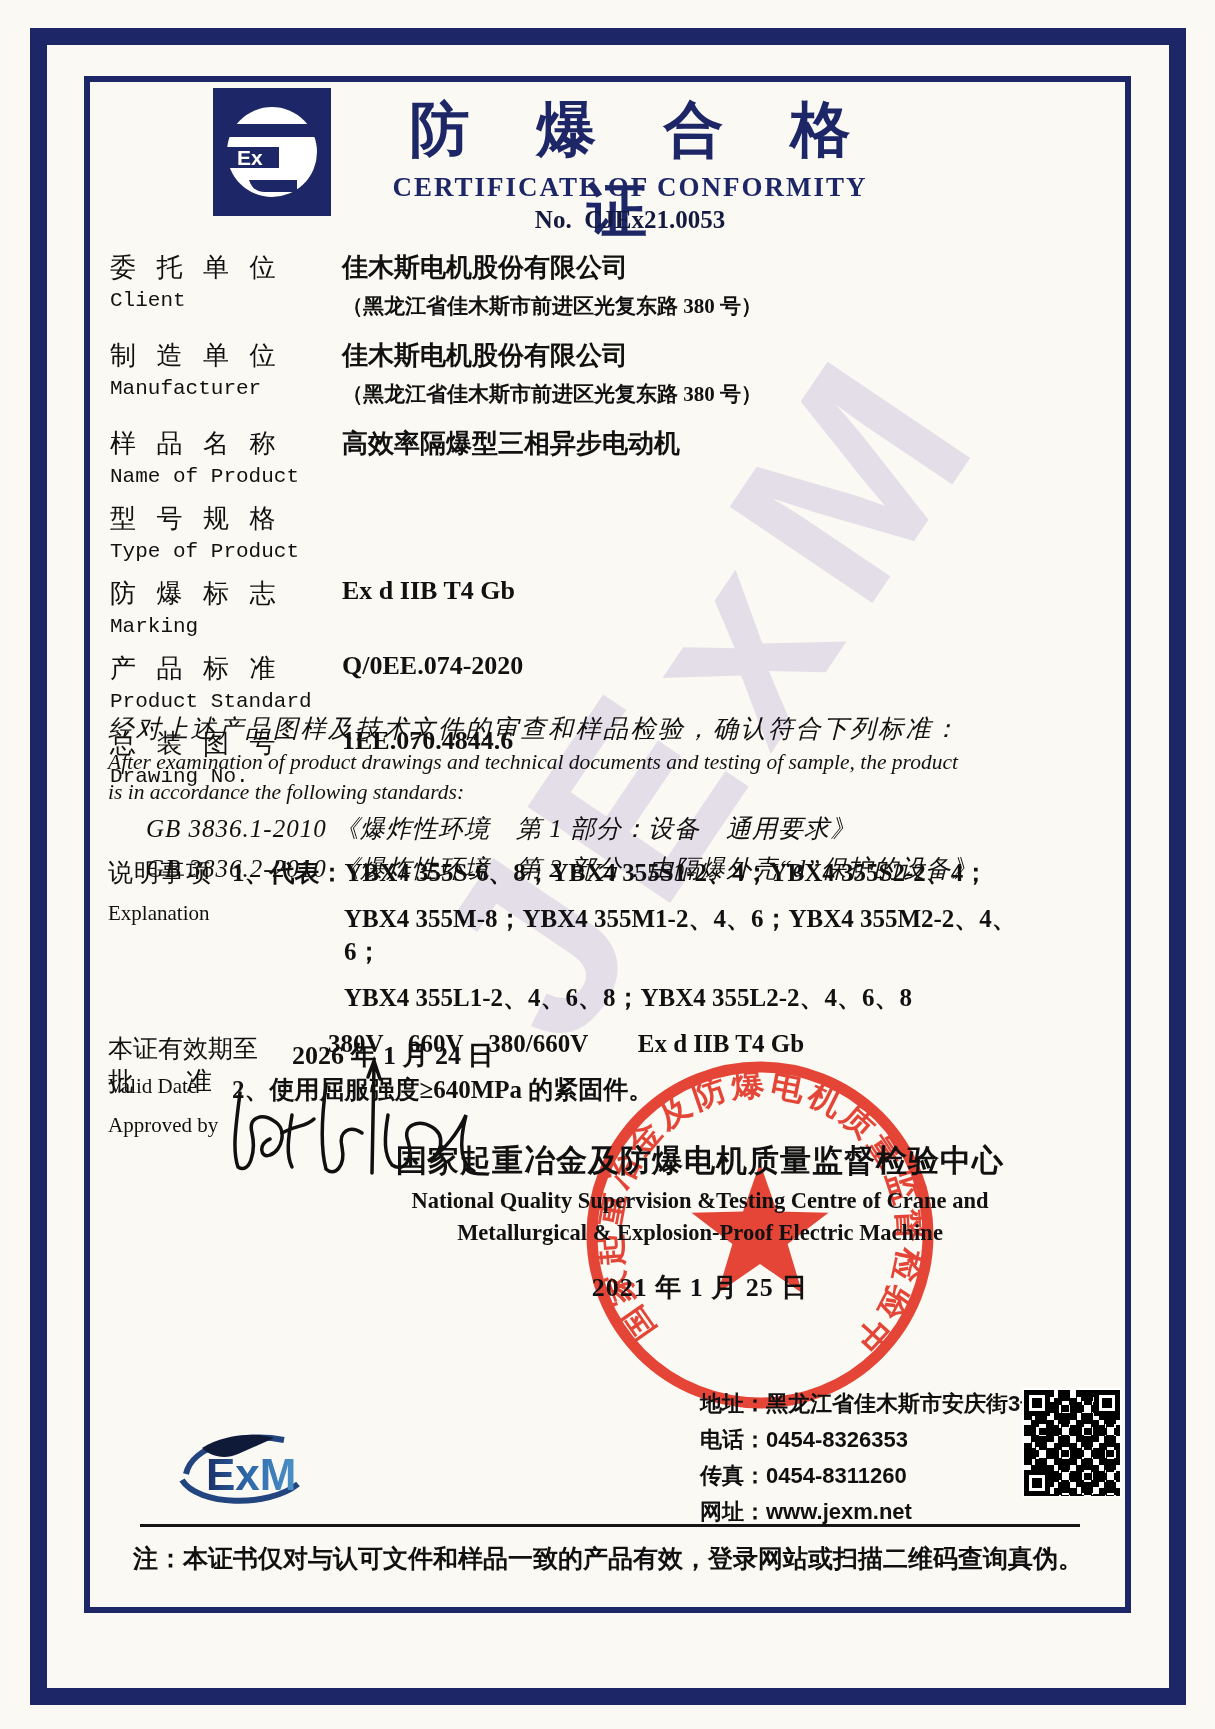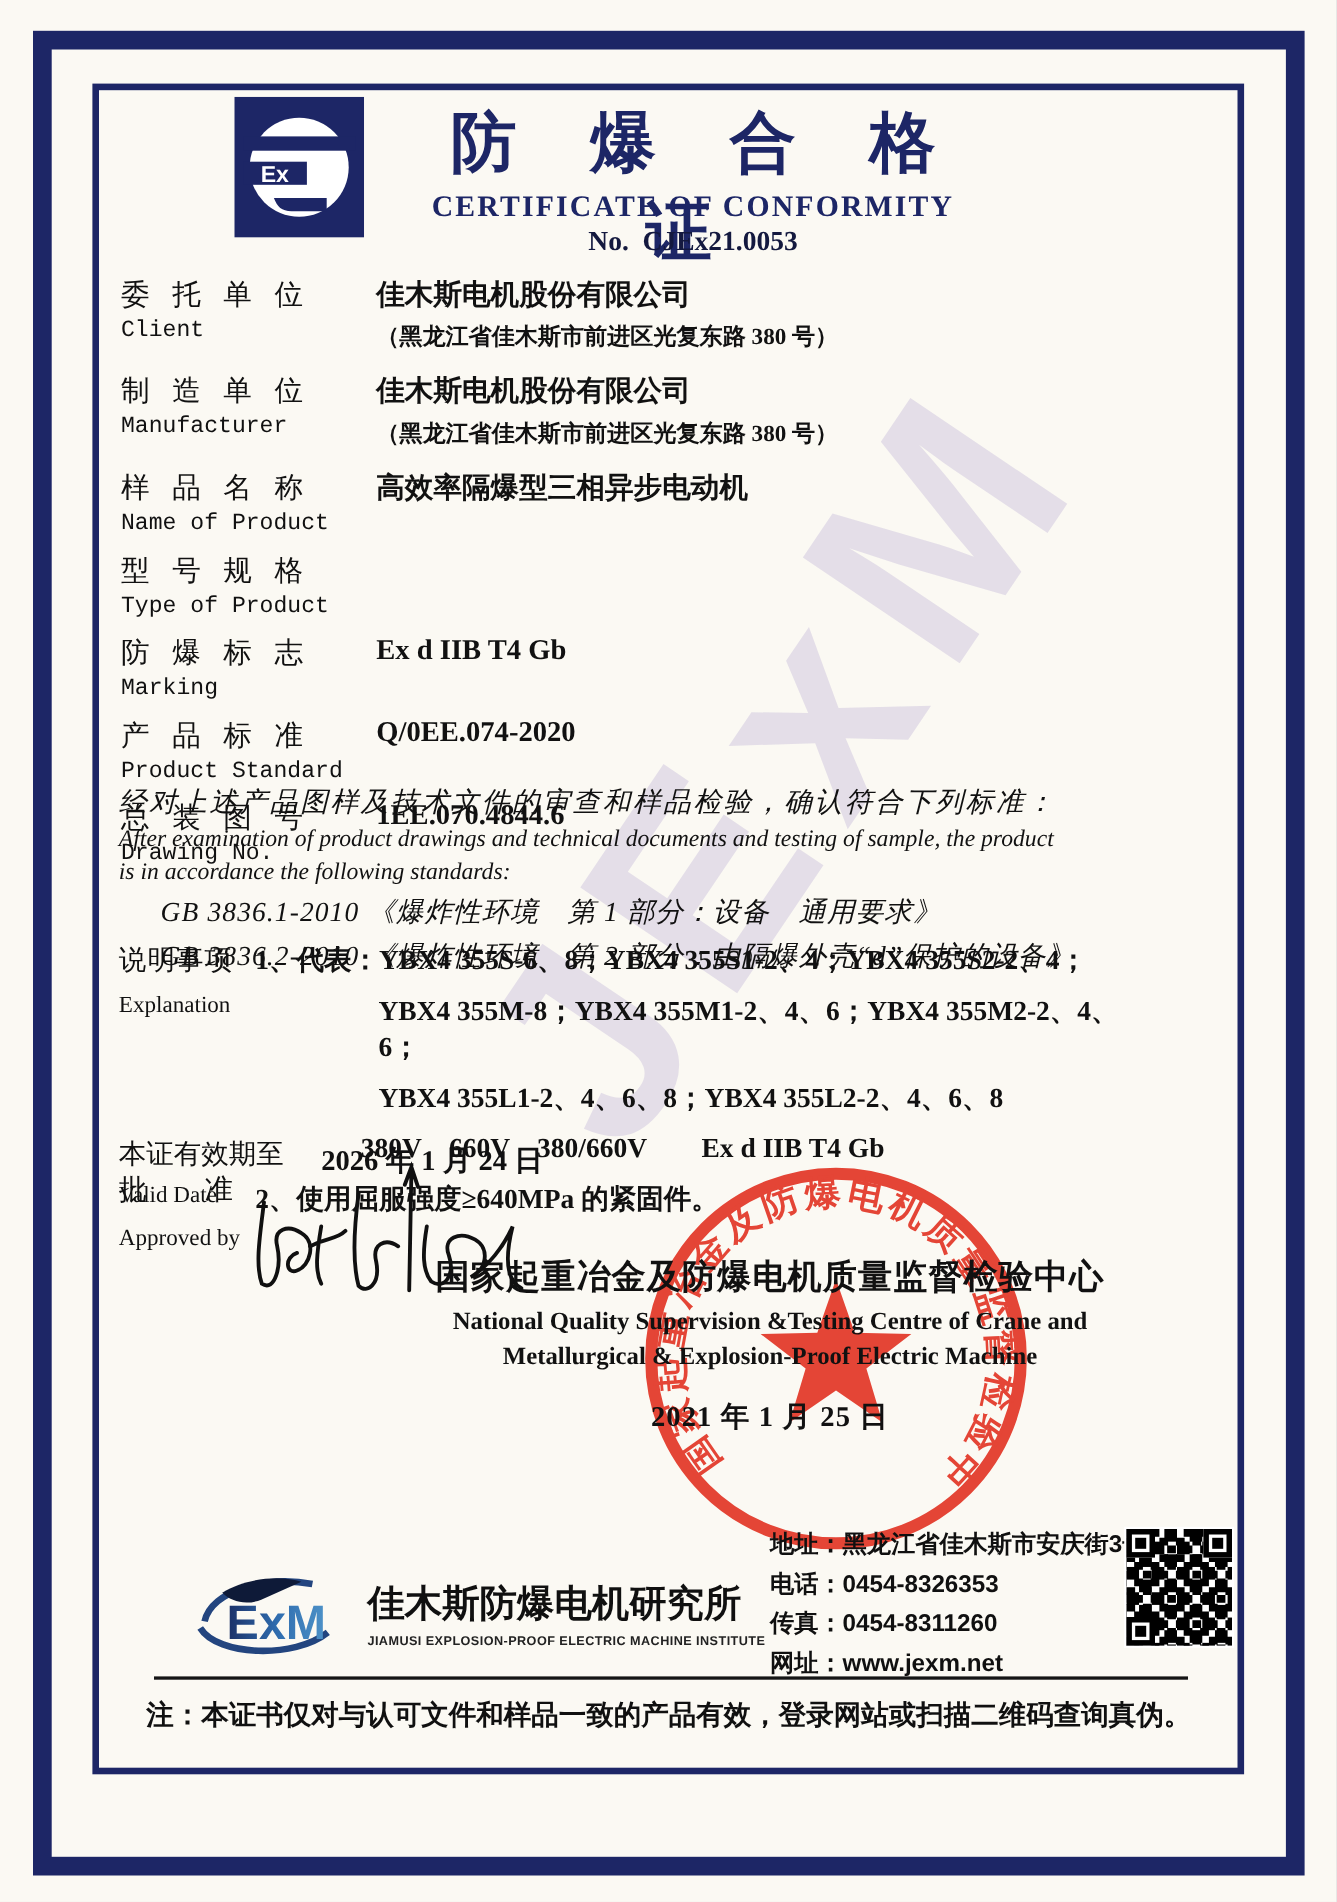--- a/index.html
+++ b/index.html
@@ -232,24 +232,20 @@
           <stop offset="0" stop-color="#1b2f66"></stop>
             <stop offset="0.5" stop-color="#2f6cae"></stop>
             <stop offset="1" stop-color="#4d92c8"></stop>
         </linearGradient>
       </defs>
       <path d="M14,50 C20,22 70,8 112,16" stroke="#23457f" stroke-width="6" fill="none"></path>
       <path d="M10,56 C26,82 96,84 126,60" stroke="#23457f" stroke-width="6" fill="none"></path>
       <path d="M30,24 C52,10 84,8 102,14 L66,30 C52,36 38,32 30,24 Z" fill="#0e1a38"></path>
       <text x="34" y="66" font-size="44" font-weight="bold" fill="url(#jexm-g)" font-family="Liberation Sans, sans-serif">ExM</text>
     </svg>
-    <div>
-      <div class="inst-zh">佳木斯防爆电机研究所</div>
-      <div class="inst-en">JIAMUSI EXPLOSION-PROOF ELECTRIC MACHINE INSTITUTE</div>
-    </div>
   </div>
 
   <div class="contact">
     <div>地址：黑龙江省佳木斯市安庆街3号</div>
     <div>电话：0454-8326353</div>
     <div>传真：0454-8311260</div>
     <div>网址：www.jexm.net</div>
   </div>
 
   <div class="qr">

